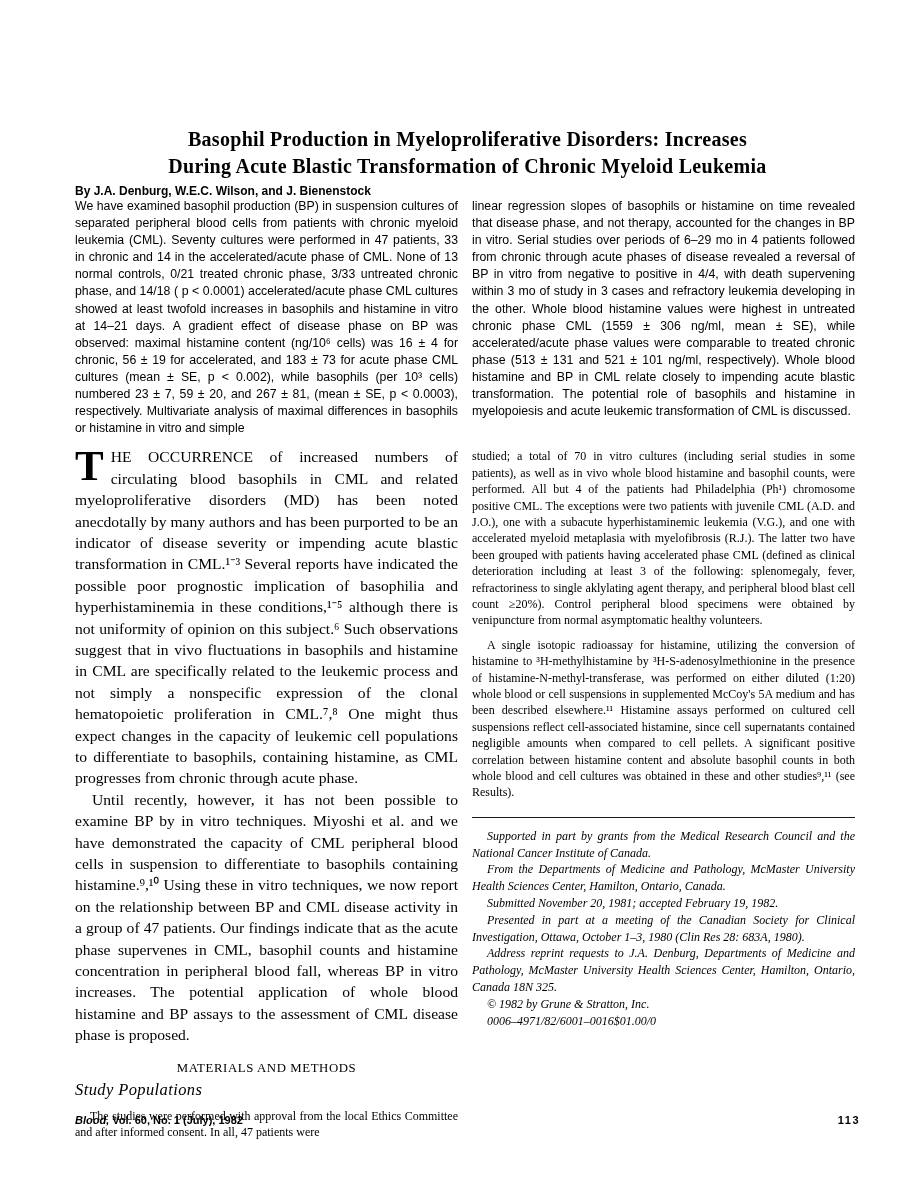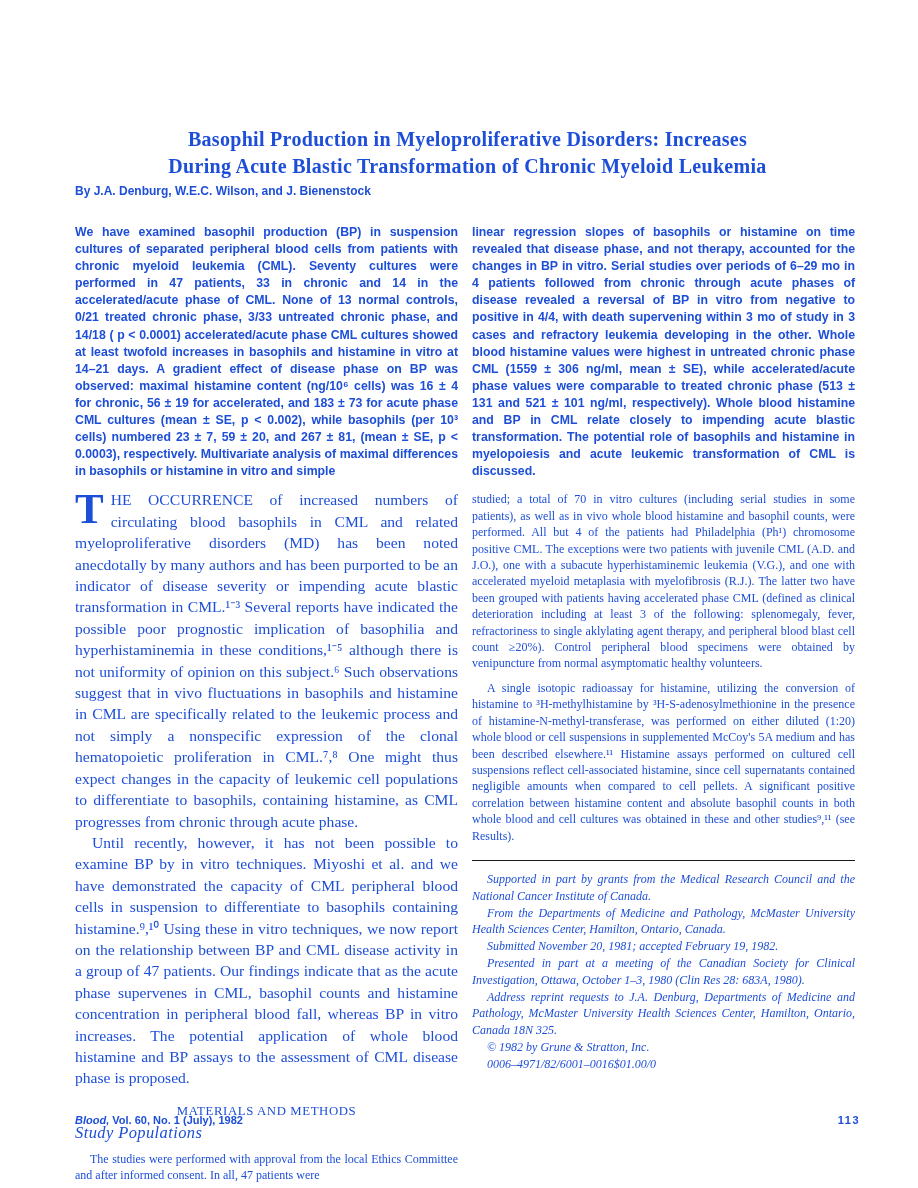--- a/index.html
+++ b/index.html
@@ -2,21 +2,21 @@
 <html><head>
 <meta charset="utf-8">
 <style>
   html, body { margin: 0; padding: 0; background: #e8e8e8; }
   .page {
     position: relative;
     width: 918px;
     height: 1188px;
     margin: 0 auto;
     background: #ffffff;
-    color: #1d4ed8;
+    color: #000000;
     font-family: "Liberation Serif", serif;
     overflow: hidden;
   }
   .content {
     position: absolute;
     left: 75px;
     right: 58px;
     top: 126px;
   }
   .title {
@@ -28,25 +28,24 @@
     letter-spacing: 0.3px;
   }
   .byline {
     margin-top: 4px;
     font-family: "Liberation Sans", sans-serif;
     font-weight: 700;
     font-size: 12px;
     text-align: left;
   }
   .abstract {
-    margin-top: 26px;
     display: flex;
     gap: 14px;
     font-family: "Liberation Sans", sans-serif;
-    font-weight: 700;
+    font-weight: 400;
     font-size: 12.3px;
     line-height: 17.1px;
     text-align: justify;
   }
   .abstract .col { width: 383px; }
   .main {
     margin-top: 9px;
     display: flex;
     gap: 14px;
     align-items: flex-start;

